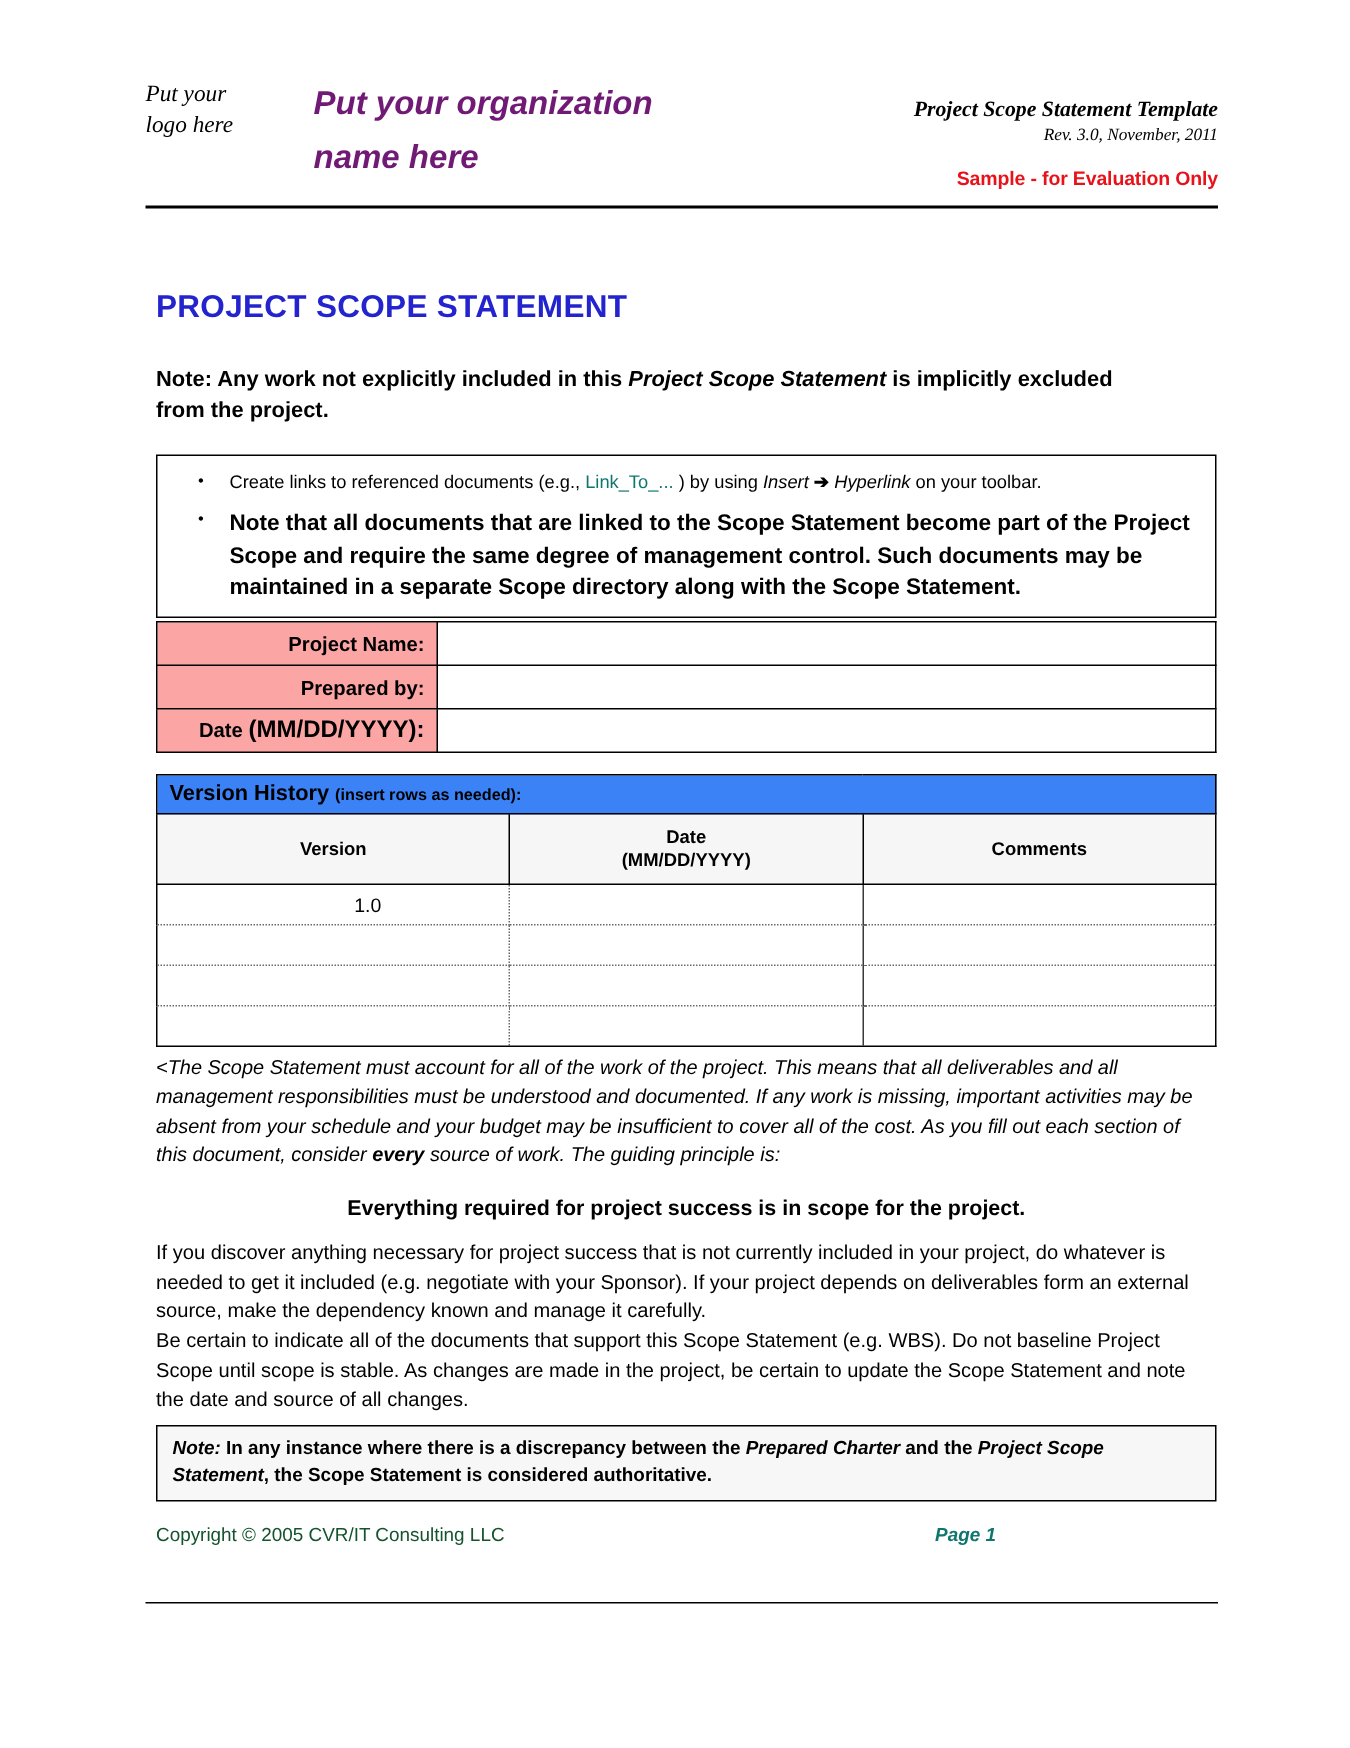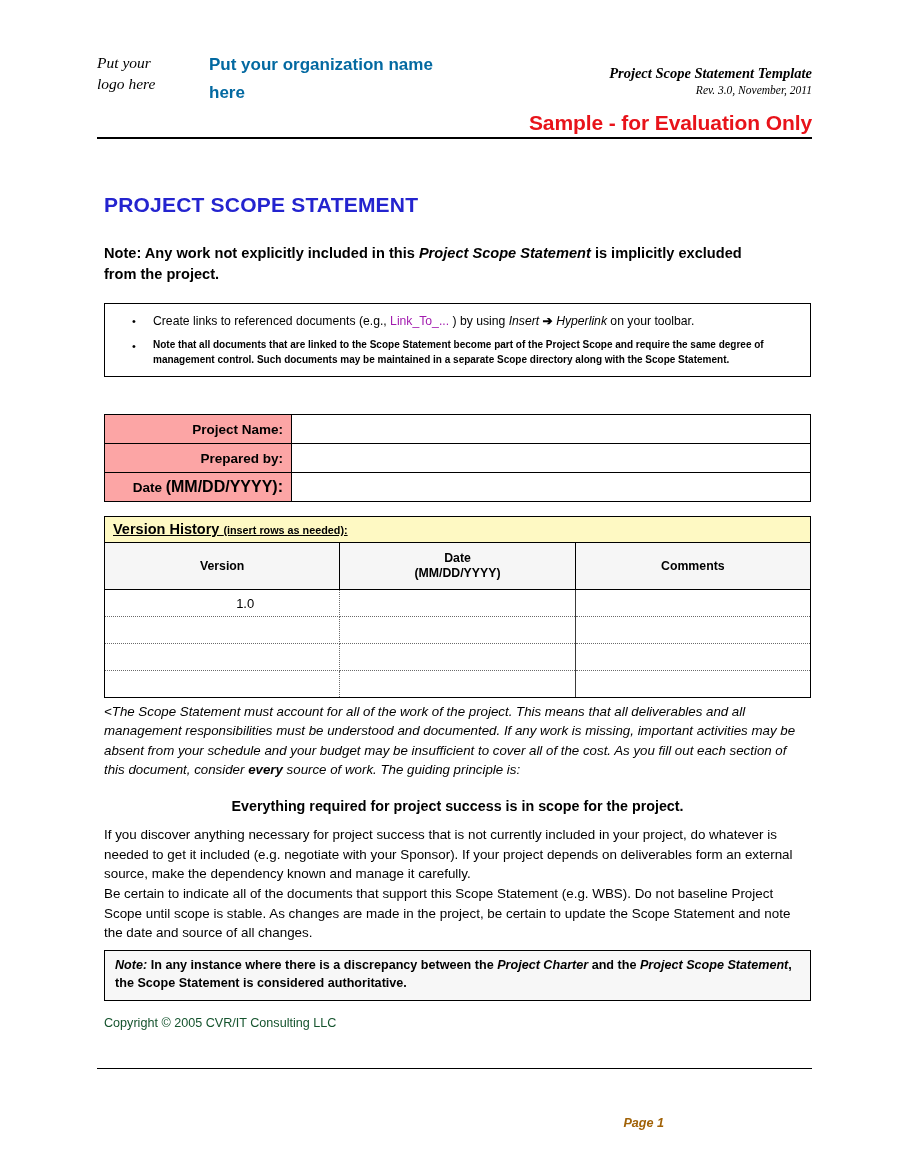--- a/index.html
+++ b/index.html
@@ -41,23 +41,24 @@
     font-size: 15.5px;
     line-height: 1.35;
     color: #000;
   }
   .hdr-org {
     position: absolute;
     left: 112px; top: 3px;
     width: 240px;
     font-family: "Liberation Sans", sans-serif;
     font-weight: bold;
-    font-size: 17px;
+    font-size: 22px;
     line-height: 1.62;
-    color: #0369a1;
+    color: #701a75;
+    font-style: italic;
   }
   .hdr-right {
     position: absolute;
     right: 0; top: 0;
     width: 340px;
     text-align: right;
   }
   .hdr-title {
     font-family: "Liberation Serif", serif;
     font-style: italic;
@@ -69,21 +70,21 @@
   .hdr-rev {
     font-family: "Liberation Serif", serif;
     font-style: italic;
     font-size: 11.5px;
     line-height: 1.35;
     margin-top: 1px;
   }
   .hdr-sample {
     font-family: "Liberation Sans", sans-serif;
     font-weight: bold;
-    font-size: 21px;
+    font-size: 13px;
     color: #e8131a;
     margin-top: 12px;
     letter-spacing: -0.1px;
   }
   .hdr-rule {
     position: absolute;
     left: 97px;
     top: 137px;
     width: 715px;
     height: 0;
@@ -137,22 +138,22 @@
     font-size: 11px;
     line-height: 1.42;
     padding-top: 1px;
   }
   .bullet-txt {
     flex: 1 1 auto;
     font-size: 12.2px;
     line-height: 1.42;
   }
   .bullet-txt.b1 { font-weight: normal; }
-  .bullet-txt.b2 { font-weight: bold; font-size: 10px; }
-  .lnk { color: #a21caf; }
+  .bullet-txt.b2 { font-weight: bold; font-size: 15px; }
+  .lnk { color: #0f766e; }
   .arrow { font-weight: bold; }
 
   
   .info-table {
     position: absolute;
     left: 104px;
     top: 414px;
     width: 707px;
     border-collapse: collapse;
     table-layout: fixed;
@@ -181,26 +182,25 @@
   .vh-table {
     position: absolute;
     left: 104px;
     top: 516px;
     width: 707px;
     border-collapse: collapse;
     table-layout: fixed;
   }
   .vh-table td { border: 1.1px solid #000; }
   .vh-title-cell {
-    background: #fef9c3;
+    background: #3b82f6;
     font-weight: bold;
     font-size: 14.5px;
     padding: 2px 8px 3px 8px;
     height: 20px;
-    text-decoration: underline;
   }
   .vh-title-cell .small {
     font-size: 10.8px;
     font-weight: bold;
   }
   .vh-head td {
     background: #f6f6f6;
     text-align: center;
     font-weight: bold;
     font-size: 12.3px;
@@ -290,25 +290,25 @@
   .footer-left {
     position: absolute;
     left: 104px;
     top: 1016px;
     font-size: 12.6px;
     color: #14532d;
   }
   .footer-right {
     position: absolute;
     right: 95px;
-    top: 1116px;
+    top: 1016px;
     font-size: 12.6px;
     font-weight: bold;
     font-style: italic;
-    color: #a16207;
+    color: #0f766e;
     text-align: right;
   }
 </style>
 </head>
 <body>
 
 <div class="page">
 
   <div class="header">
     <div class="hdr-left">
@@ -402,20 +402,20 @@
     <span>&lt;The Scope Statement must account for all of the work of the project.  This means that all deliverables and all management responsibilities must be understood and documented.  If any work is missing, important activities may be absent from your schedule and your budget may be insufficient to cover all of the cost.  As you fill out each section of this document, consider </span><b>every</b><span> source of work.  The guiding principle is:</span>
   </div>
 
   <div class="center-bold">Everything required for project success is in scope for the project.</div>
 
   <div class="para para-2">Be certain to indicate all of the documents that support this Scope Statement (e.g. WBS).  Do not baseline Project Scope until scope is stable.  As changes are made in the project, be certain to update the Scope Statement and note the date and source of all changes.</div>
 
   <div class="para para-1">If you discover anything necessary for project success that is not currently included in your project, do whatever is needed to get it included (e.g. negotiate with your Sponsor).  If your project depends on deliverables form an external source, make the dependency known and manage it carefully.</div>
 
   <div class="final-note">
-    <span class="ni">Note:</span><span>  In any instance where there is a discrepancy between the </span><span class="ni">Project Charter</span><span> and the </span><span class="ni">Project Scope Statement</span><span>, the Scope Statement is considered authoritative.</span>
+    <span class="ni">Note:</span><span>  In any instance where there is a discrepancy between the </span><span class="ni">Prepared Charter</span><span> and the </span><span class="ni">Project Scope Statement</span><span>, the Scope Statement is considered authoritative.</span>
   </div>
 
   <div class="footer-rule"></div>
   <div class="footer-left">Copyright  © 2005 CVR/IT Consulting LLC</div>
   <div class="footer-right">Page 1</div>
 
 </div>
 
 </body></html>

